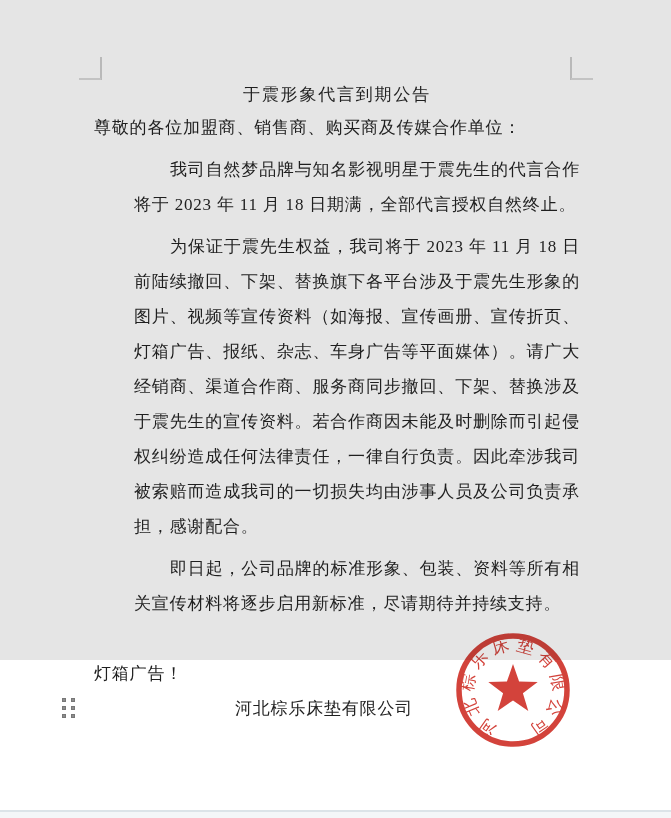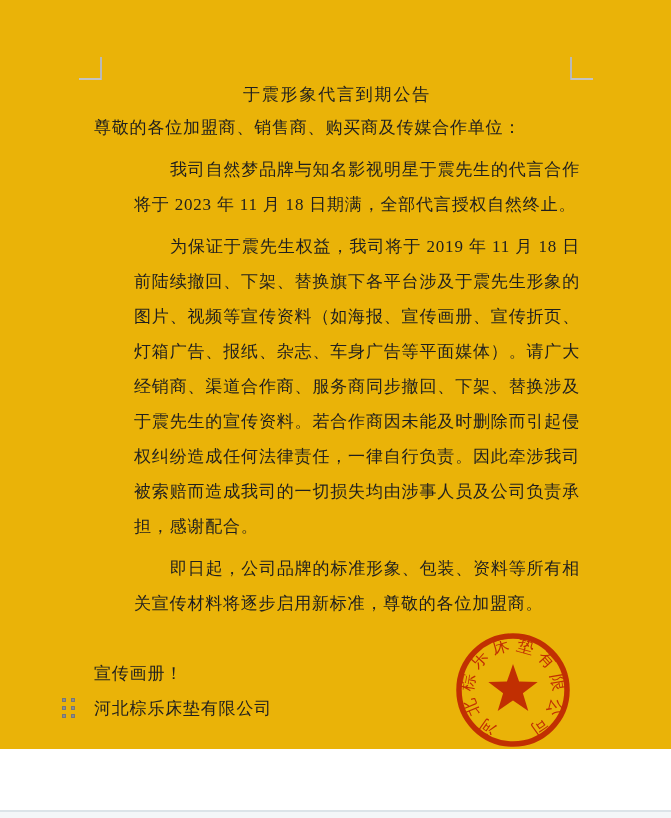--- a/index.html
+++ b/index.html
@@ -6,22 +6,22 @@
   html, body { width: 671px; height: 818px; }
   body {
     font-family: "Liberation Serif", "DejaVu Serif", serif;
     background: #ffffff;
     position: relative;
     overflow: hidden;
   }
   .page {
     position: absolute;
     left: 0; top: 0;
-    width: 671px; height: 749px;
-    background: #eab308;
+    width: 671px; height: 660px;
+    background: #e5e5e5;
   }
   
   .crop { position: absolute; }
   .crop .v { position: absolute; width: 2px; height: 23px; background: #b9b9b9; top: 0; }
   .crop .h { position: absolute; height: 2px; width: 22px; background: #c3c3c3; top: 21px; }
   .crop-tl { left: 79px; top: 57px; width: 24px; height: 24px; }
   .crop-tl .v { left: 21px; }
   .crop-tl .h { left: 0; }
   .crop-tr { left: 570px; top: 57px; width: 24px; height: 24px; }
   .crop-tr .v { left: 0; }
@@ -45,21 +45,21 @@
   }
   .salutation { line-height: 35px; }
   .para {
     margin-top: 7px;
     text-indent: 36px;
     text-align: justify;
     text-justify: inter-character;
     margin-left: 40px;
   }
   .closing { margin-top: 35px; }
-  .sig-company { text-align: left; padding-right: 26px; }
+  .sig-company { text-align: center; padding-right: 26px; }
   .sig-date { text-align: right; padding-right: 30px; margin-top: 4px; }
 
   
   .drag-dots {
     position: absolute;
     left: 62px; top: 698px;
     width: 13px; height: 20px;
     display: grid;
     grid-template-columns: 4px 4px;
     grid-template-rows: 4px 4px 4px;
@@ -103,23 +103,23 @@
   </div>
   <div class="crop crop-tr">
     <div class="v"></div>
       <div class="h"></div>
   </div>
 
   <div class="content">
     <h1 class="doc-title">于震形象代言到期公告</h1>
     <p class="salutation">尊敬的各位加盟商、销售商、购买商及传媒合作单位：</p>
     <p class="para">我司自然梦品牌与知名影视明星于震先生的代言合作将于 2023 年 11 月 18 日期满，全部代言授权自然终止。</p>
-    <p class="para">为保证于震先生权益，我司将于 2019 年 11 月 18 日前陆续撤回、下架、替换旗下各平台涉及于震先生形象的图片、视频等宣传资料（如海报、宣传画册、宣传折页、灯箱广告、报纸、杂志、车身广告等平面媒体）。请广大经销商、渠道合作商、服务商同步撤回、下架、替换涉及于震先生的宣传资料。若合作商因未能及时删除而引起侵权纠纷造成任何法律责任，一律自行负责。因此牵涉我司被索赔而造成我司的一切损失均由涉事人员及公司负责承担，感谢配合。</p>
-    <p class="para">即日起，公司品牌的标准形象、包装、资料等所有相关宣传材料将逐步启用新标准，尊敬的各位加盟商。</p>
-    <p class="closing">宣传画册！</p>
+    <p class="para">为保证于震先生权益，我司将于 2023 年 11 月 18 日前陆续撤回、下架、替换旗下各平台涉及于震先生形象的图片、视频等宣传资料（如海报、宣传画册、宣传折页、灯箱广告、报纸、杂志、车身广告等平面媒体）。请广大经销商、渠道合作商、服务商同步撤回、下架、替换涉及于震先生的宣传资料。若合作商因未能及时删除而引起侵权纠纷造成任何法律责任，一律自行负责。因此牵涉我司被索赔而造成我司的一切损失均由涉事人员及公司负责承担，感谢配合。</p>
+    <p class="para">即日起，公司品牌的标准形象、包装、资料等所有相关宣传材料将逐步启用新标准，尽请期待并持续支持。</p>
+    <p class="closing">灯箱广告！</p>
     <p class="sig-company">河北棕乐床垫有限公司</p>
   </div>
 
   <div class="drag-dots">
     <span></span>
       <span></span>
       <span></span>
       <span></span>
       <span></span>
       <span></span>

